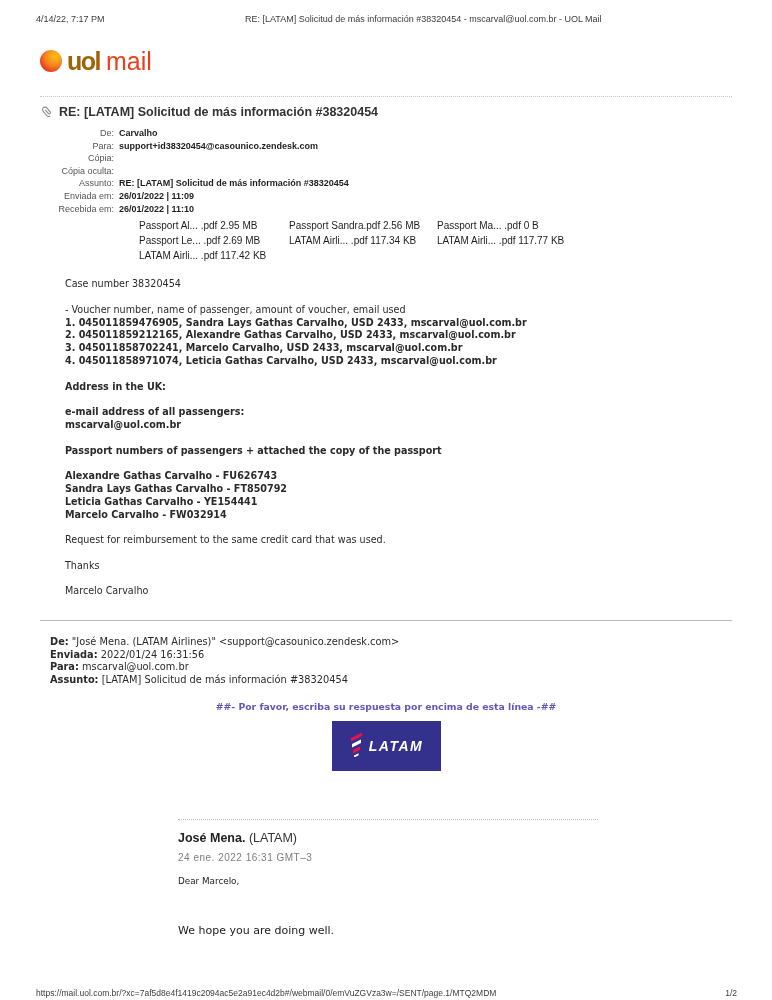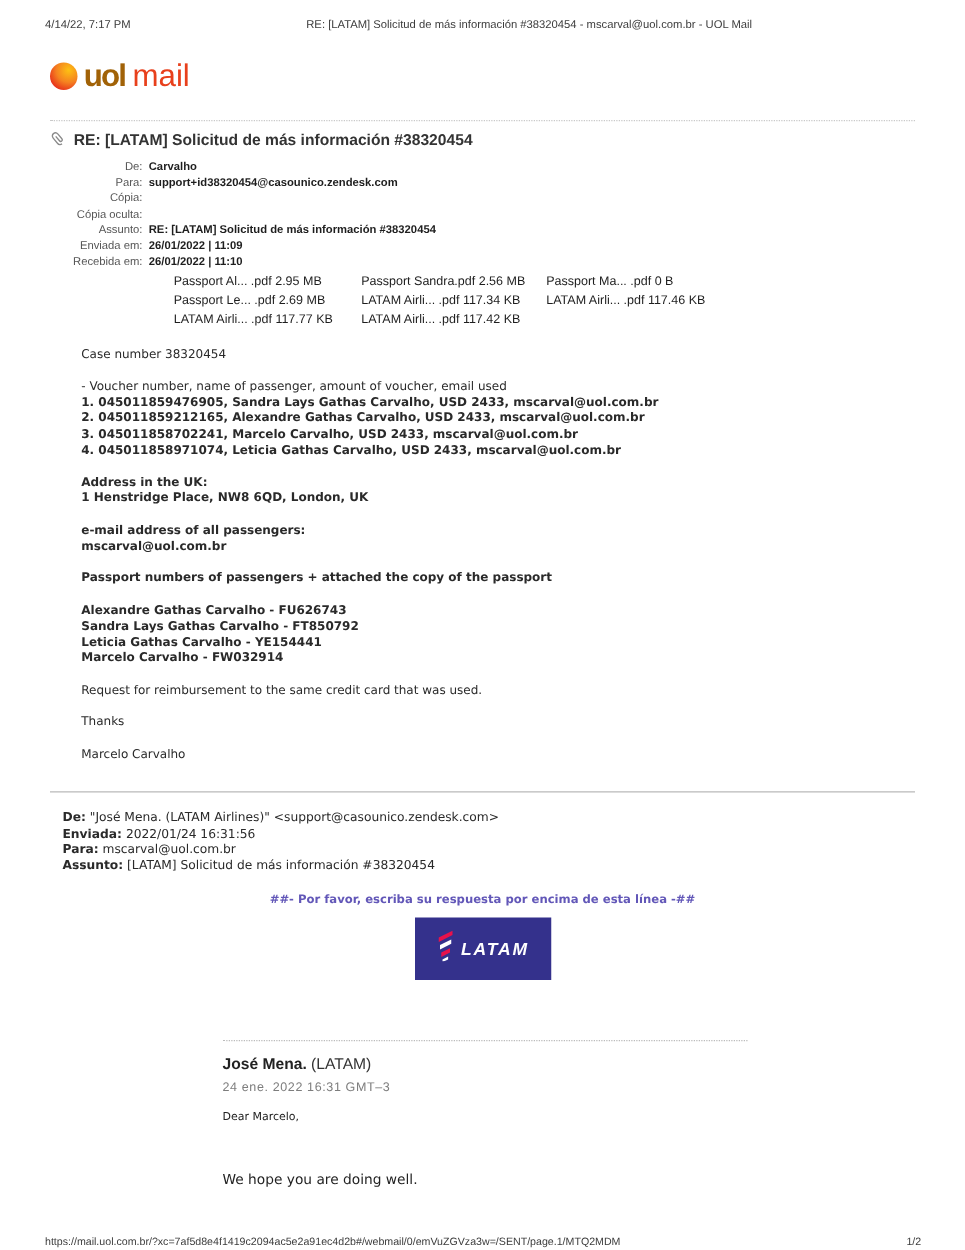--- a/index.html
+++ b/index.html
@@ -119,34 +119,32 @@
         <span class="hdr-value">26/01/2022 | 11:10</span>
       </div>
     </div>
 
     <div class="attachments">
       <span>Passport Al... .pdf 2.95 MB</span>
       <span>Passport Sandra.pdf 2.56 MB</span>
       <span>Passport Ma... .pdf 0 B</span>
       <span>Passport Le... .pdf 2.69 MB</span>
       <span>LATAM Airli... .pdf 117.34 KB</span>
-      <span>LATAM Airli... .pdf 117.46 KB</span>
       <span>LATAM Airli... .pdf 117.77 KB</span>
       <span>LATAM Airli... .pdf 117.42 KB</span>
     </div>
 
     <div class="body-text">
       <div>Case number 38320454</div>
       <div class="para">- Voucher number, name of passenger, amount of voucher, email used</div>
       <div class="b">1. 045011859476905, Sandra Lays Gathas Carvalho, USD 2433, mscarval@uol.com.br</div>
       <div class="b">2. 045011859212165, Alexandre Gathas Carvalho, USD 2433, mscarval@uol.com.br</div>
       <div class="b">3. 045011858702241, Marcelo Carvalho, USD 2433, mscarval@uol.com.br</div>
       <div class="b">4. 045011858971074, Leticia Gathas Carvalho, USD 2433, mscarval@uol.com.br</div>
       <div class="para b">Address in the UK:</div>
-      <div class="b">1 Henstridge Place, NW8 6QD, London, UK</div>
       <div class="para b">e-mail address of all passengers:</div>
       <div class="b">mscarval@uol.com.br</div>
       <div class="para b">Passport numbers of passengers + attached the copy of the passport</div>
       <div class="para b">Alexandre Gathas Carvalho - FU626743</div>
       <div class="b">Sandra Lays Gathas Carvalho - FT850792</div>
       <div class="b">Leticia Gathas Carvalho - YE154441</div>
       <div class="b">Marcelo Carvalho - FW032914</div>
       <div class="para">Request for reimbursement to the same credit card that was used.</div>
       <div class="para">Thanks</div>
       <div class="para">Marcelo Carvalho</div>

